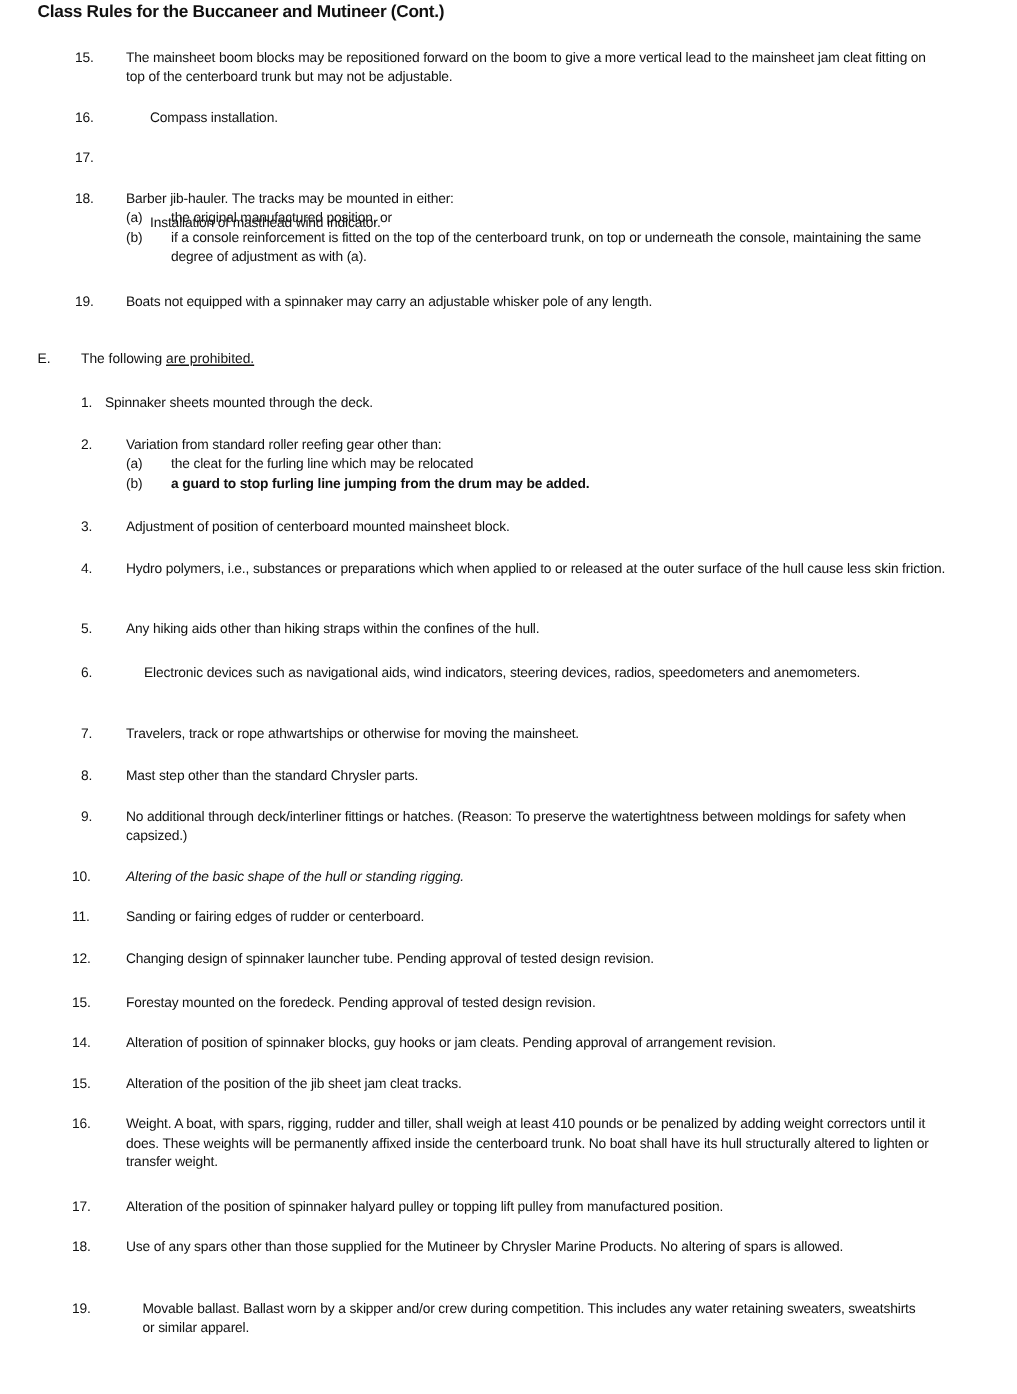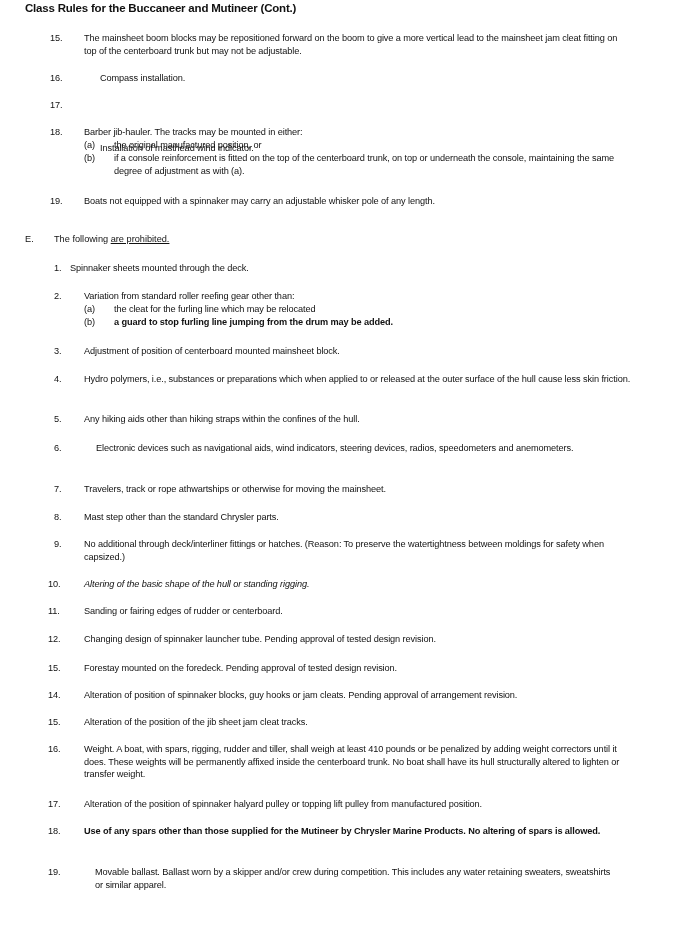--- a/index.html
+++ b/index.html
@@ -134,19 +134,19 @@
   <div class="item" style="left:48px; top:743px; width:590px;">
     <span class="num">16.</span>
     <span class="txt" style="left:36px; width:554px;">Weight.  A boat, with spars, rigging, rudder and tiller, shall weigh at least 410 pounds or be penalized by adding weight correctors until it does.  These weights will be permanently affixed inside the centerboard trunk.  No boat shall have its hull structurally altered to lighten or transfer weight.</span>
   </div>
   <div class="item" style="left:48px; top:798px; width:600px;">
     <span class="num">17.</span>
     <span class="txt" style="left:36px; width:564px; white-space:nowrap;">Alteration of the position of spinnaker halyard pulley or topping lift pulley from manufactured position.</span>
   </div>
   <div class="item" style="left:48px; top:825px; width:580px;">
     <span class="num">18.</span>
-    <span class="txt" style="left:36px; width:544px;font-weight:bold;">Use of any spars other than those supplied for the Mutineer by Chrysler Marine Products.  No altering of spars is allowed.</span>
+    <span class="txt" style="left:36px; width:544px;">Use of any spars other than those supplied for the Mutineer by Chrysler Marine Products.  No altering of spars is allowed.</span>
   </div>
   <div class="item" style="left:48px; top:866px; width:560px;">
     <span class="num">19.</span>
     <span class="txt" style="left:36px; width:524px;margin-left:11px;">Movable ballast.  Ballast worn by a skipper and/or crew during competition.  This includes any water retaining sweaters, sweatshirts or similar apparel.</span>
   </div>
 </div>
 
 </body></html>

